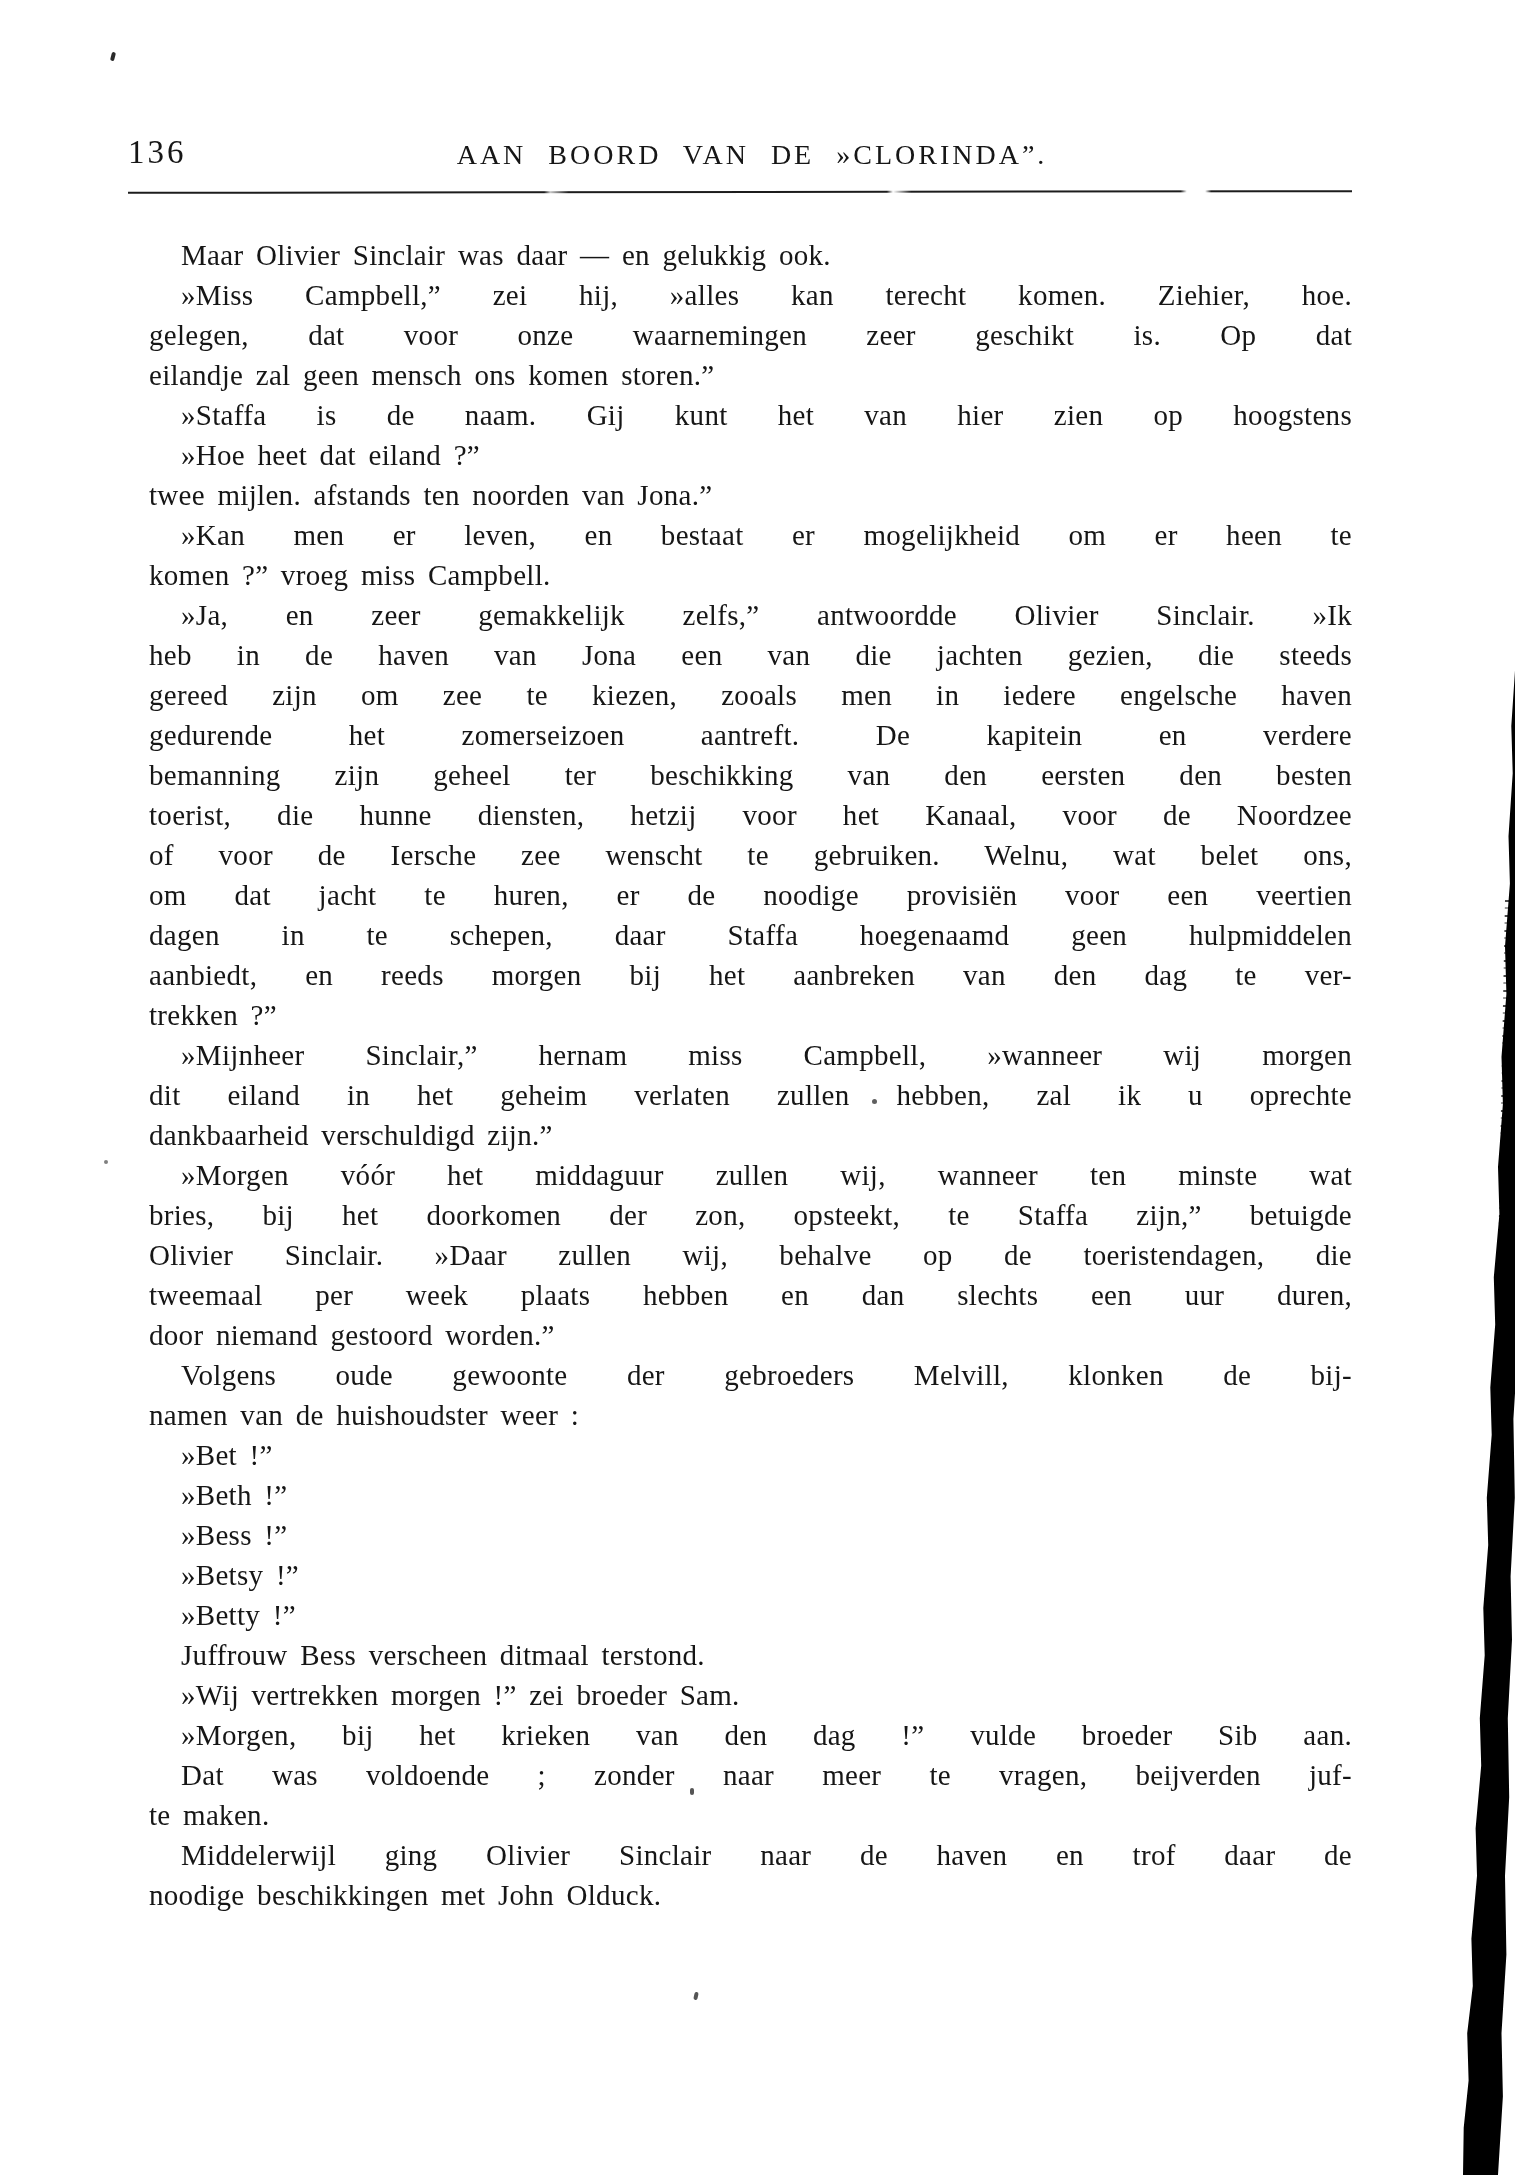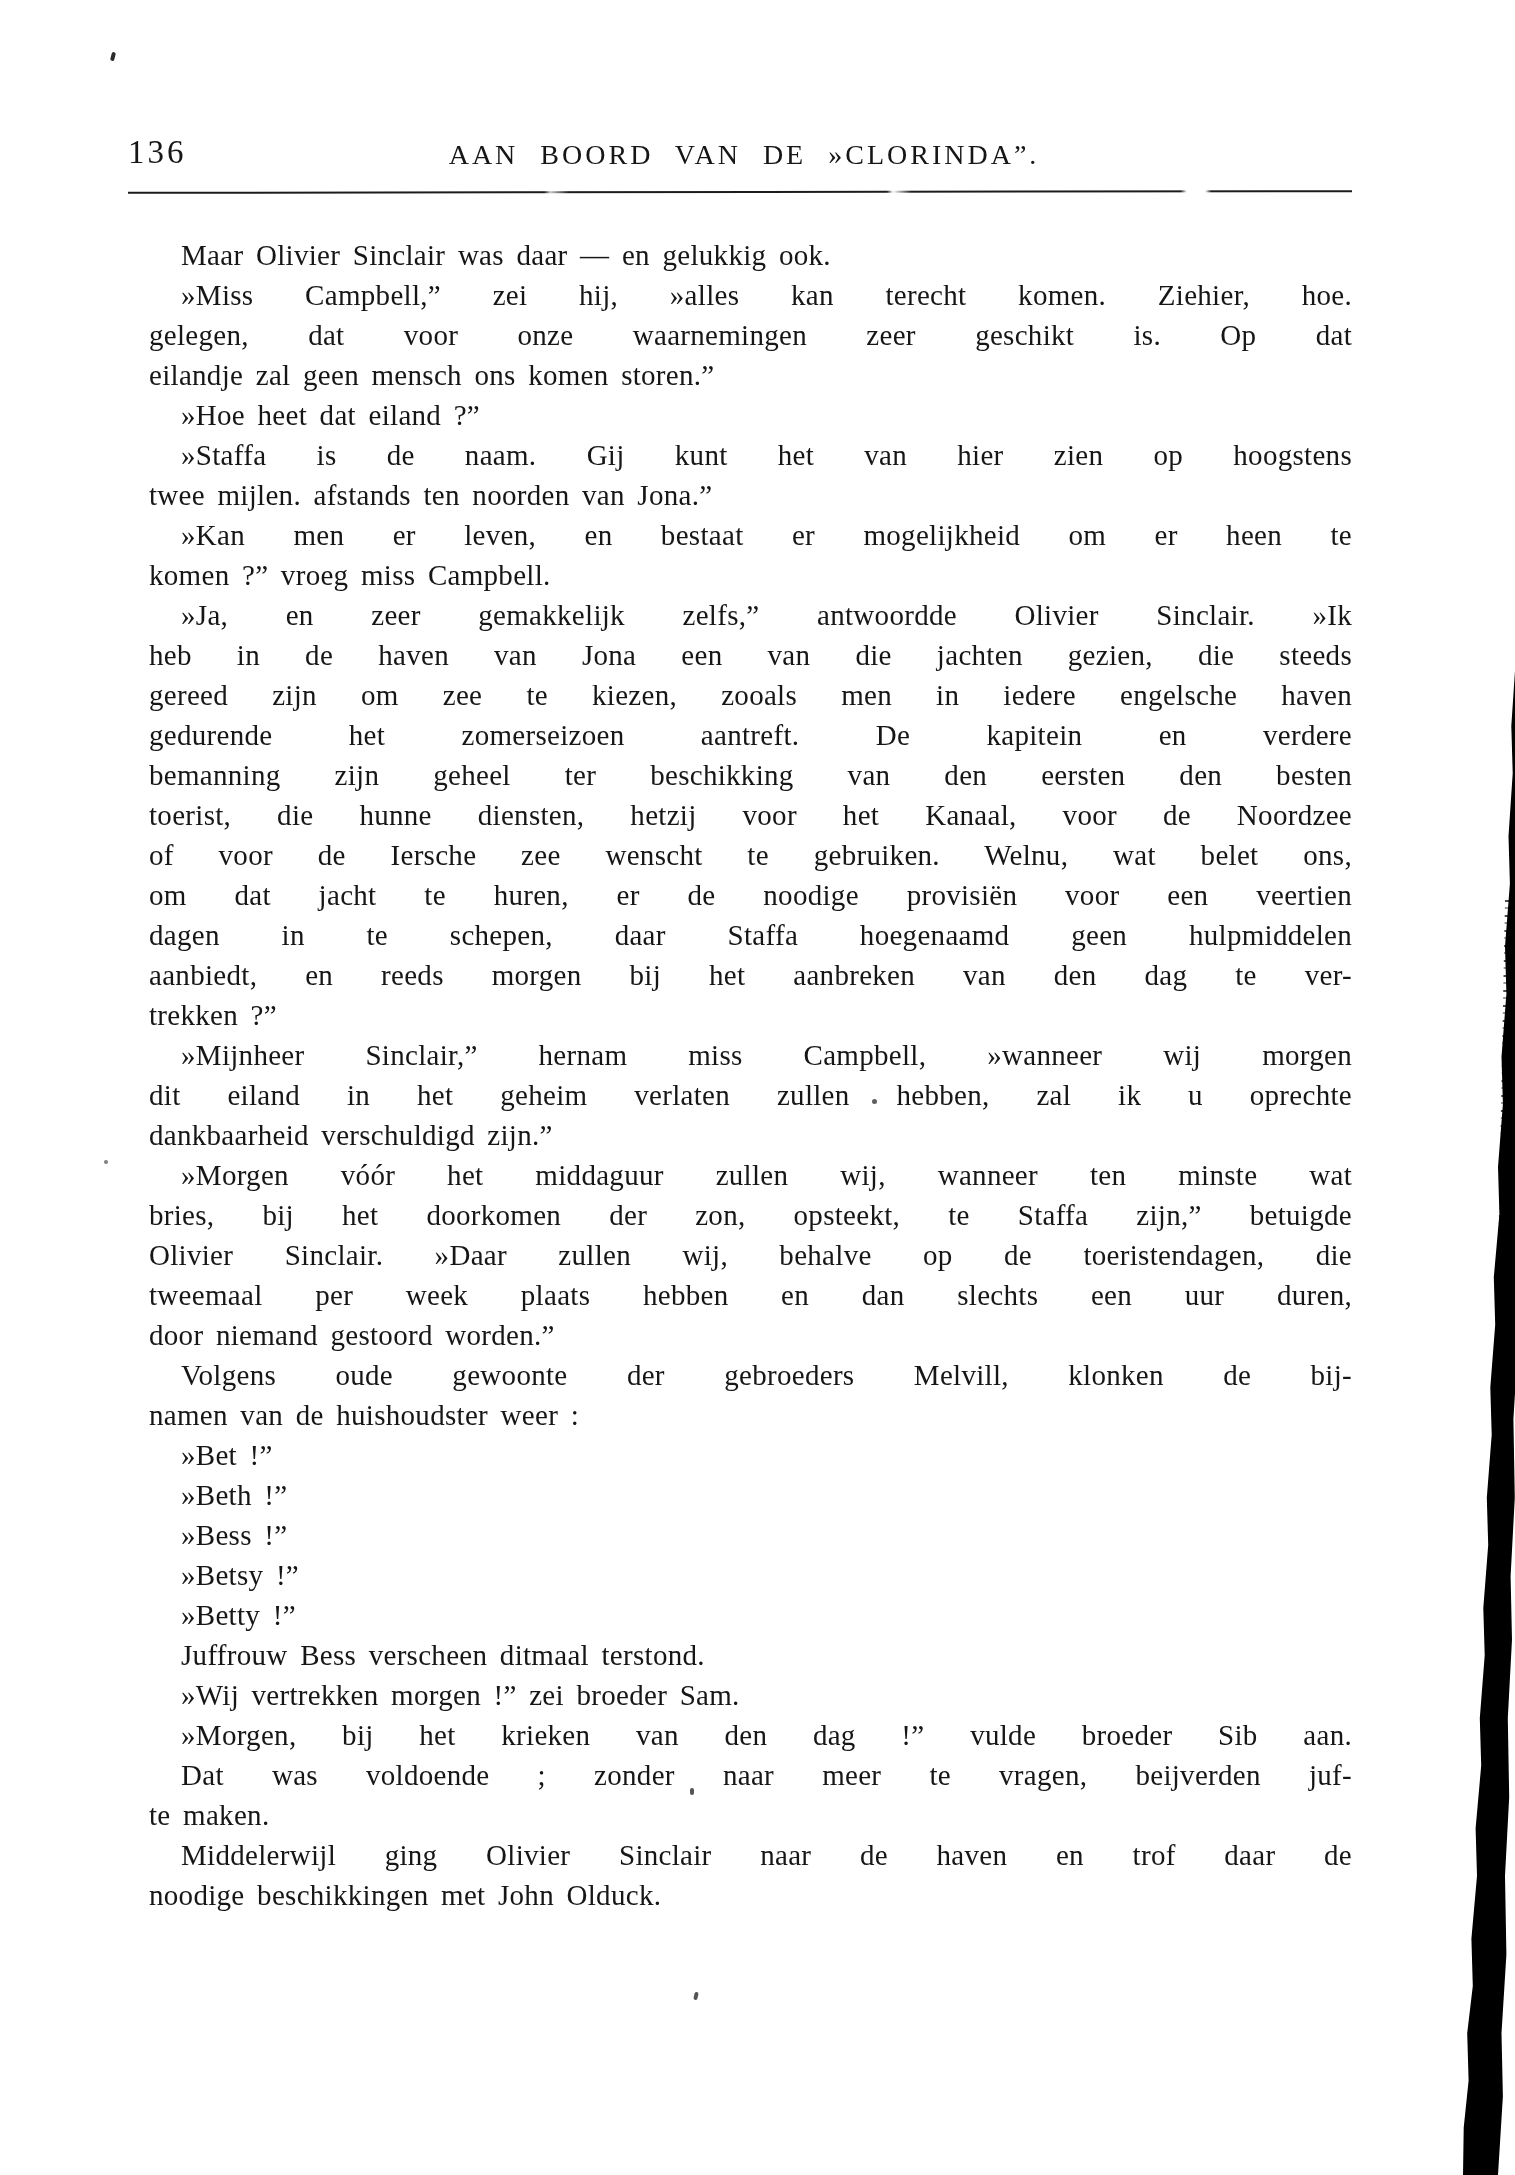--- a/index.html
+++ b/index.html
@@ -10,21 +10,21 @@
     overflow:hidden;
     font-family:"Liberation Serif", serif;
     color:#161616;
     padding-left:24px;
   }
   .page-number{
     position:absolute;left:128px;top:134px;
     font-size:33px;letter-spacing:3px;
   }
   .running-title{
-    position:absolute;left:132px;top:139px;width:1224px;
+    position:absolute;left:140px;top:139px;width:1224px;
     text-align:center;
     font-size:28px;letter-spacing:3px;word-spacing:12px;
   }
   .header-rule{
     position:absolute;left:128px;top:191px;width:1224px;height:2px;
     background:linear-gradient(to right,
       #1c1c1c 0%,#1c1c1c 34%,rgba(28,28,28,.25) 34.5%,#1c1c1c 36%,
       #1c1c1c 62%,transparent 62.5%,#1c1c1c 64%,
       #1c1c1c 86%,transparent 86.5%,transparent 88%,#1c1c1c 88.5%,#1c1c1c 100%);
     transform:rotate(-0.08deg);
@@ -92,22 +92,22 @@
 
   <span class="running-title">AAN BOORD VAN DE »CLORINDA”.</span>
 
   <div class="header-rule"></div>
 
   <main class="text-block" id="text-block">
       <div class="line indent">Maar Olivier Sinclair was daar — en gelukkig ook.</div>
       <div class="line indent just">»Miss Campbell,” zei hij, »alles kan terecht komen. Ziehier, hoe.</div>
       <div class="line just">gelegen, dat voor onze waarnemingen zeer geschikt is. Op dat</div>
       <div class="line">eilandje zal geen mensch ons komen storen.”</div>
+      <div class="line indent just">»Staffa is de naam. Gij kunt het van hier zien op hoogstens</div>
       <div class="line indent">»Hoe heet dat eiland ?”</div>
-      <div class="line indent just">»Staffa is de naam. Gij kunt het van hier zien op hoogstens</div>
       <div class="line">twee mijlen. afstands ten noorden van Jona.”</div>
       <div class="line indent just">»Kan men er leven, en bestaat er mogelijkheid om er heen te</div>
       <div class="line">komen ?” vroeg miss Campbell.</div>
       <div class="line indent just">»Ja, en zeer gemakkelijk zelfs,” antwoordde Olivier Sinclair. »Ik</div>
       <div class="line just">heb in de haven van Jona een van die jachten gezien, die steeds</div>
       <div class="line just">gereed zijn om zee te kiezen, zooals men in iedere engelsche haven</div>
       <div class="line just">gedurende het zomerseizoen aantreft. De kapitein en verdere</div>
       <div class="line just">bemanning zijn geheel ter beschikking van den eersten den besten</div>
       <div class="line just">toerist, die hunne diensten, hetzij voor het Kanaal, voor de Noordzee</div>
       <div class="line just">of voor de Iersche zee wenscht te gebruiken. Welnu, wat belet ons,</div>

